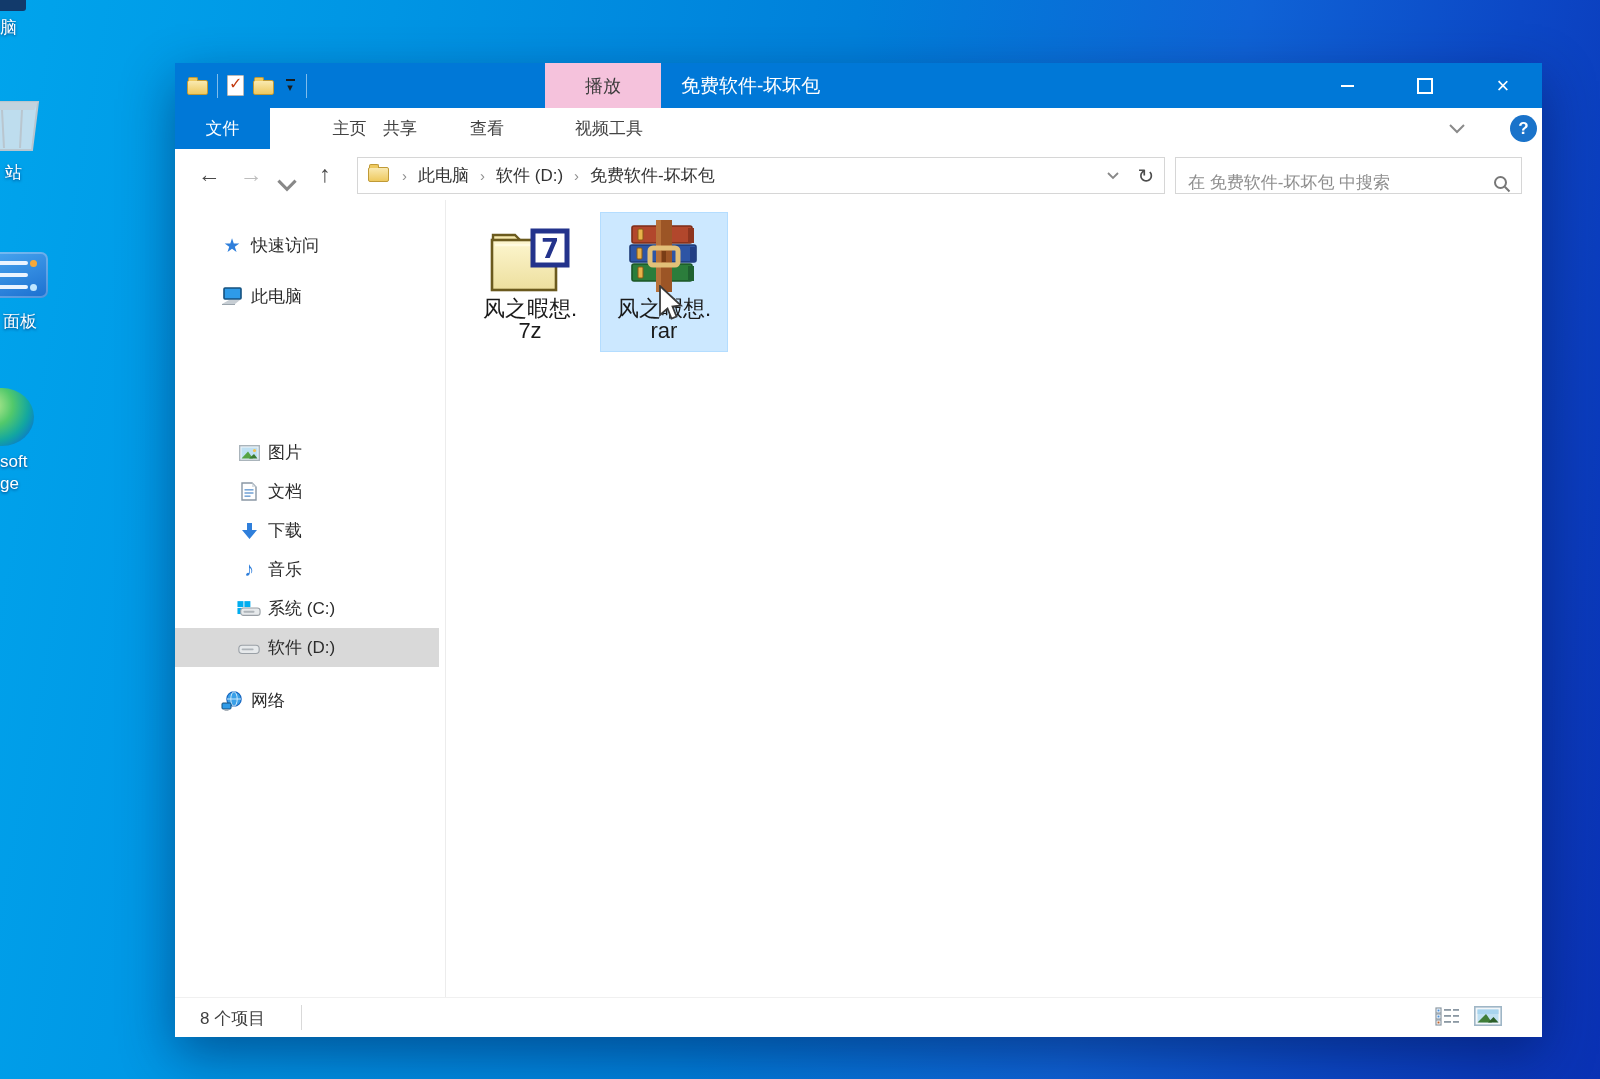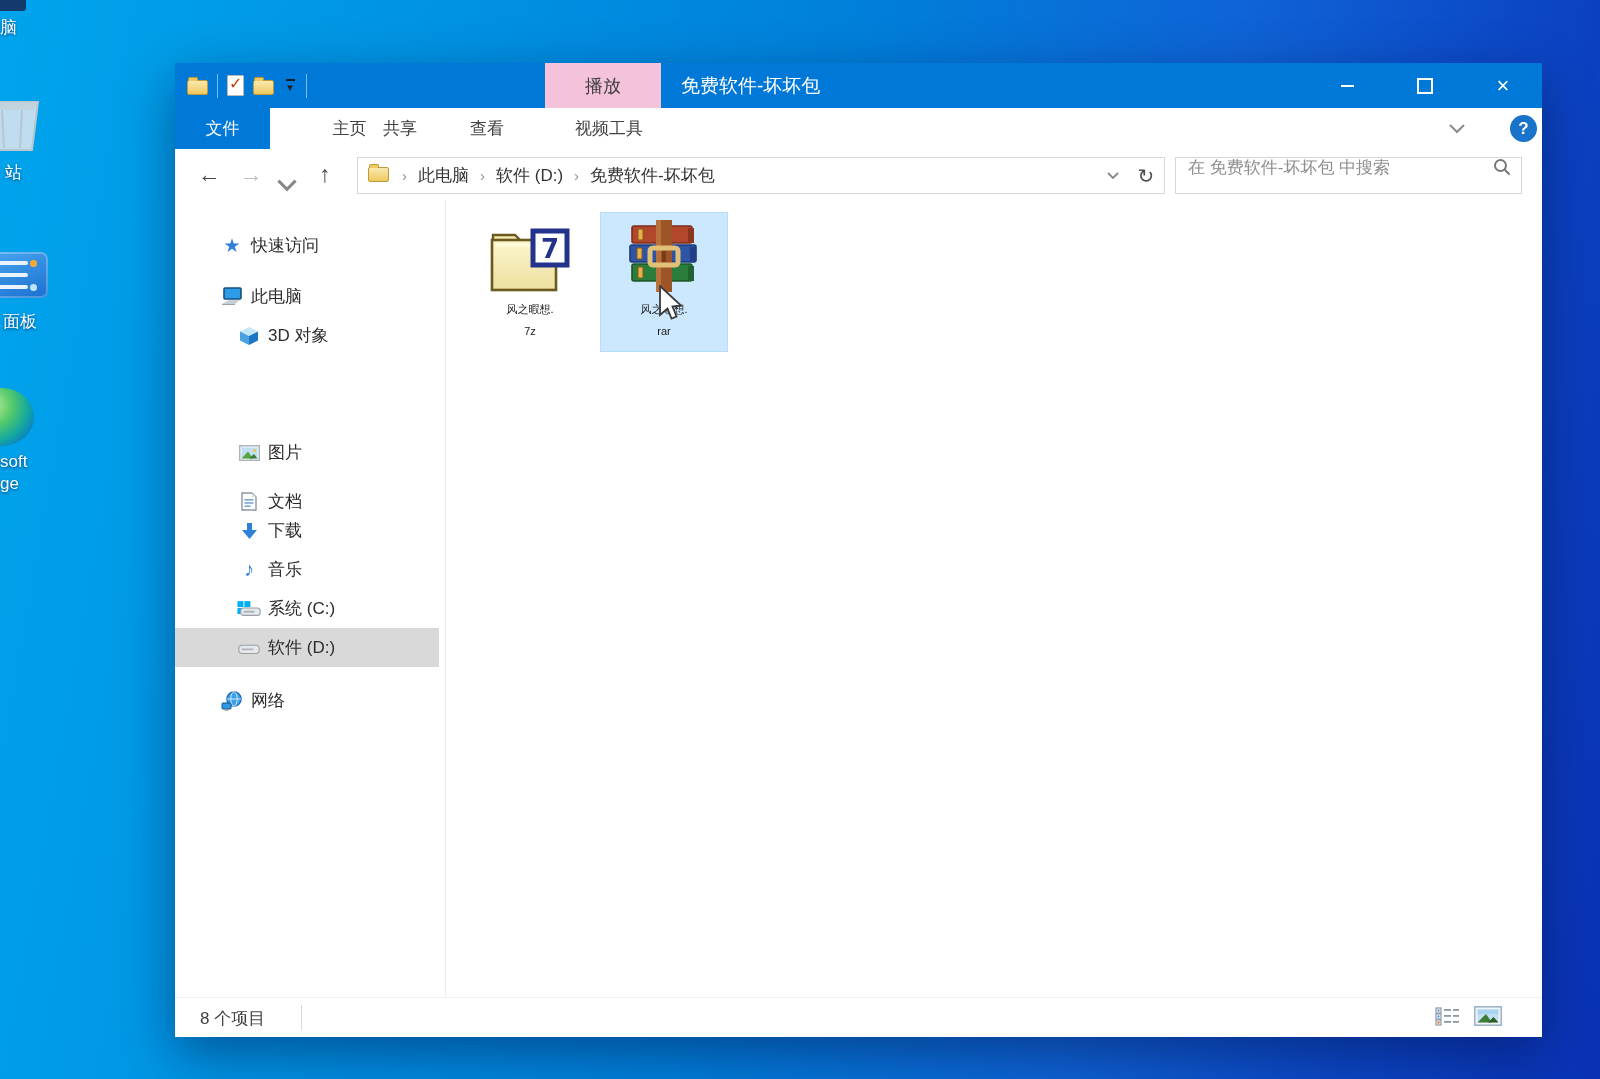--- a/index.html
+++ b/index.html
@@ -54,40 +54,40 @@
   
   .addrrow{left:0;top:86px;width:100%;height:51px;background:#fff;border-bottom:1px solid #e6e6e6;}
   .nav-glyph{position:absolute;top:0;height:51px;display:flex;align-items:center;justify-content:center;font-size:23px;color:#494949;}
   .addr-box{position:absolute;left:182px;top:8px;width:772px;height:35px;border:1px solid #d6d6d6;background:#fff;
     display:flex;align-items:center;font-size:17px;color:#333;}
   .crumb-sep{color:#8f8f8f;font-size:15px;padding:0 11px;}
   .crumb{white-space:nowrap;}
   .addr-caret{margin-left:auto;margin-right:10px;}
   .refresh-box{position:absolute;left:953px;top:8px;width:36px;height:35px;border:1px solid #d6d6d6;border-left:none;
     display:flex;align-items:center;justify-content:center;color:#4d4d4d;font-size:20px;background:#fff;}
-  .search-box{position:absolute;left:1000px;top:8px;width:345px;height:35px;border:1px solid #d6d6d6;background:#fff;display:flex;align-items:flex-start;}
+  .search-box{position:absolute;left:1000px;top:8px;width:345px;height:35px;border:1px solid #d6d6d6;background:#fff;display:flex;align-items:flex-end;}
   .search-box input{border:none;outline:none;flex:1;font-size:17px;color:#333;padding:0 0 0 12px;font-family:inherit;background:transparent;}
   .search-box input::placeholder{color:#8e8e8e;}
   .search-mag{margin:0 10px 0 4px;}
   
   .content{left:0;top:137px;width:100%;height:797px;background:#fff;}
   .side-sep{position:absolute;left:270px;top:137px;width:1px;height:836px;background:#ececec;}
   .srow{position:absolute;left:0;width:264px;height:39px;display:flex;align-items:center;font-size:17px;color:#2b2b2b;}
   .srow .sicon{position:absolute;left:45px;width:24px;display:flex;justify-content:center;}
   .srow .stext{position:absolute;left:76px;white-space:nowrap;}
   .srow.child .sicon{left:62px;}
   .srow.child .stext{left:93px;}
   .srow.selected{background:#d9d9d9;}
   .star-ic{color:#2f7fdb;font-size:19px;}
   .note-ic{color:#2f7fdb;font-size:20px;}
   
   .tile{position:absolute;width:128px;height:140px;text-align:center;}
   .tile.selected{background:#cce8ff;box-shadow:inset 0 0 0 1px #b4ddff;}
   .tile .ticon{height:82px;display:flex;align-items:flex-end;justify-content:center;}
-  .tile .tlabel{font-size:11px;line-height:22px;color:#1a1a1a;margin-top:4px;}
+  .tile .tlabel{font-size:22px;line-height:22px;color:#1a1a1a;margin-top:4px;}
   
   .statusbar{left:0;top:934px;width:100%;height:39px;background:#fff;border-top:1px solid #f0f0f0;}
   .status-count{position:absolute;left:25px;top:9px;font-size:17px;color:#3f3f3f;}
   .status-div{position:absolute;left:126px;top:7px;width:1px;height:25px;background:#d9d9d9;}
   .view-btns{position:absolute;right:40px;top:8px;display:flex;gap:14px;align-items:center;}
 </style>
 </head>
 <body>
 
 <div class="abs pc-frag" style="left:0;top:0;"></div>
@@ -195,43 +195,33 @@
   <div class="srow" style="top:214px;">
     <span class="sicon">
       <svg width="24" height="19" viewBox="0 0 24 19">
         <rect x="4" y="1" width="17" height="11" rx="1" fill="#2e9be8" stroke="#14507e" stroke-width="1.6"></rect>
         <polygon points="2,17 9,13 20,13 15,17" fill="#c7ced4"></polygon>
         <polygon points="2,18 15,18 15,17 2,17" fill="#9aa4ac"></polygon>
       </svg>
     </span>
     <span class="stext">此电脑</span>
   </div>
-  <div class="srow child" style="top:253px;">
-    <span class="sicon">
-      <svg width="20" height="20" viewBox="0 0 20 20">
-        <polygon points="10,1 19,5.5 10,10 1,5.5" fill="#c5e6f9"></polygon>
-        <polygon points="1,5.5 10,10 10,19 1,14.5" fill="#4aa3e0"></polygon>
-        <polygon points="19,5.5 10,10 10,19 19,14.5" fill="#1b77c4"></polygon>
-      </svg>
-    </span>
-    <span class="stext">3D 对象</span>
-  </div>
   <div class="srow child" style="top:370px;text-decoration:underline;">
     <span class="sicon">
       <svg width="21" height="16" viewBox="0 0 21 16">
         <rect x="0.7" y="0.7" width="19.6" height="14.6" fill="#eef6fb" stroke="#aab4bb" stroke-width="1.4"></rect>
         <rect x="2.5" y="2.5" width="16" height="11" fill="#bfe0f2"></rect>
         <polygon points="2.5,13.5 9,6.5 14,13.5" fill="#57a443"></polygon>
         <polygon points="10,13.5 15,9 18.5,13.5" fill="#3c7d33"></polygon>
         <circle cx="15.5" cy="5.5" r="1.6" fill="#f2c14e"></circle>
       </svg>
     </span>
     <span class="stext">图片</span>
   </div>
-  <div class="srow child" style="top:419px;text-align:center;">
+  <div class="srow child" style="top:409px;text-align:center;">
     <span class="sicon">
       <svg width="16" height="19" viewBox="0 0 16 19">
         <path d="M1,1 h10 l4,4 v13 h-14 z" fill="#fff" stroke="#8a98a5" stroke-width="1.4"></path>
         <path d="M11,1 l4,4 h-4 z" fill="#d7dee4"></path>
         <rect x="3.5" y="7" width="9" height="1.6" fill="#7aa7d8"></rect>
         <rect x="3.5" y="10.2" width="9" height="1.6" fill="#7aa7d8"></rect>
         <rect x="3.5" y="13.4" width="6" height="1.6" fill="#7aa7d8"></rect>
       </svg>
     </span>
     <span class="stext">文档</span>

